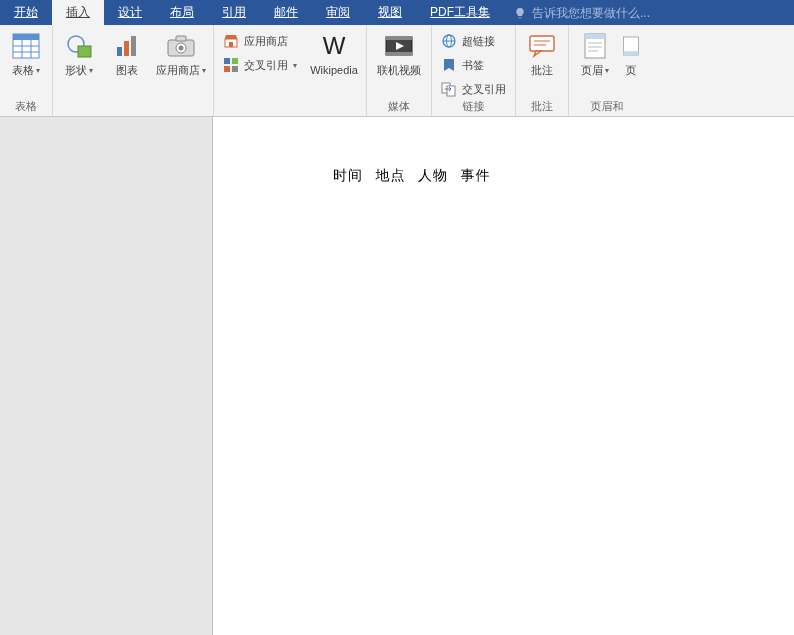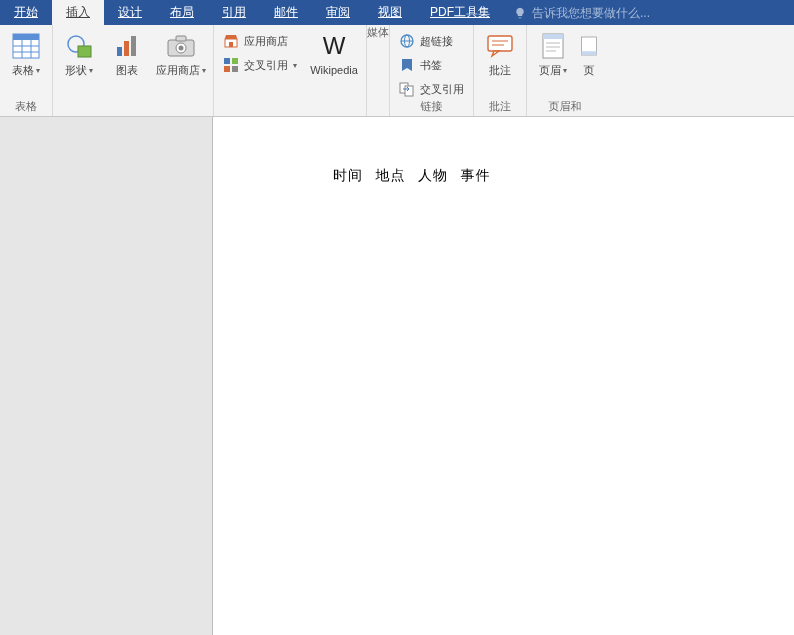--- a/index.html
+++ b/index.html
@@ -157,20 +157,33 @@
           <svg width="32" height="24" viewBox="0 0 32 24">
               <text x="16" y="20" text-anchor="middle" font-family="Times New Roman,serif" font-size="24" fill="#222">W</text>
             </svg>
         </div>
         <div class="lbl">Wikipedia</div>
       </div>
     </div>
   </div>
 
   <div class="group">
+    <div class="group-body">
+      <div class="bigbtn wide">
+        <div class="ico">
+          <svg width="30" height="24" viewBox="0 0 30 24">
+              <rect x="2" y="3" width="26" height="18" fill="#444" stroke="#222"></rect>
+              <rect x="2" y="3" width="26" height="3" fill="#888"></rect>
+              <rect x="2" y="18" width="26" height="3" fill="#888"></rect>
+              <path d="M12 8l8 4-8 4z" fill="#fff"></path>
+            </svg>
+        </div>
+        <div class="lbl">联机视频</div>
+      </div>
+    </div>
     <div class="group-label">媒体</div>
   </div>
 
   <div class="group">
     <div class="group-body">
       <div class="stack">
         <div class="smallbtn">
           <span class="sico">
               <svg width="16" height="16" viewBox="0 0 16 16">
                 <circle cx="8" cy="8" r="6" fill="none" stroke="#4a8bc9" stroke-width="1.3"></circle>

